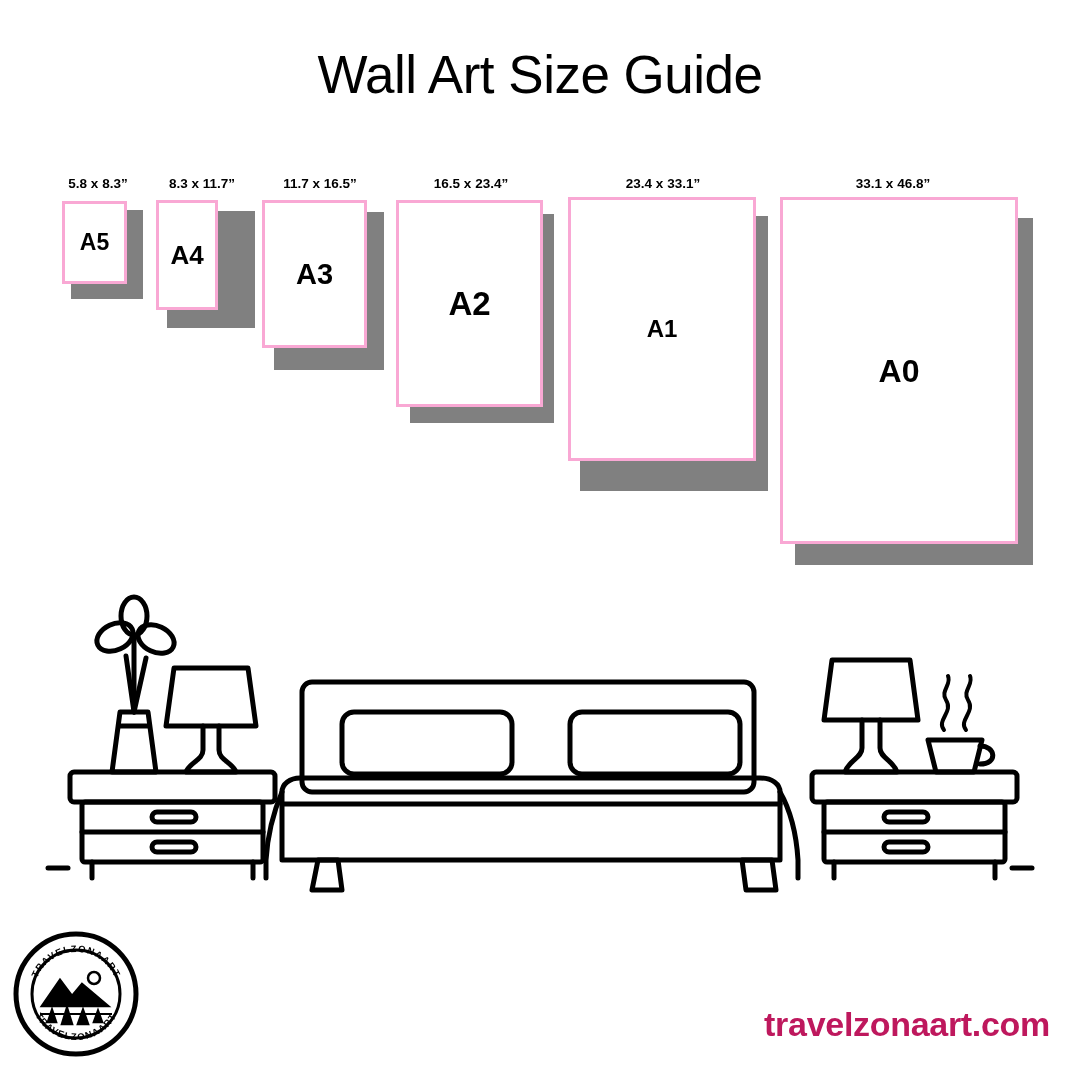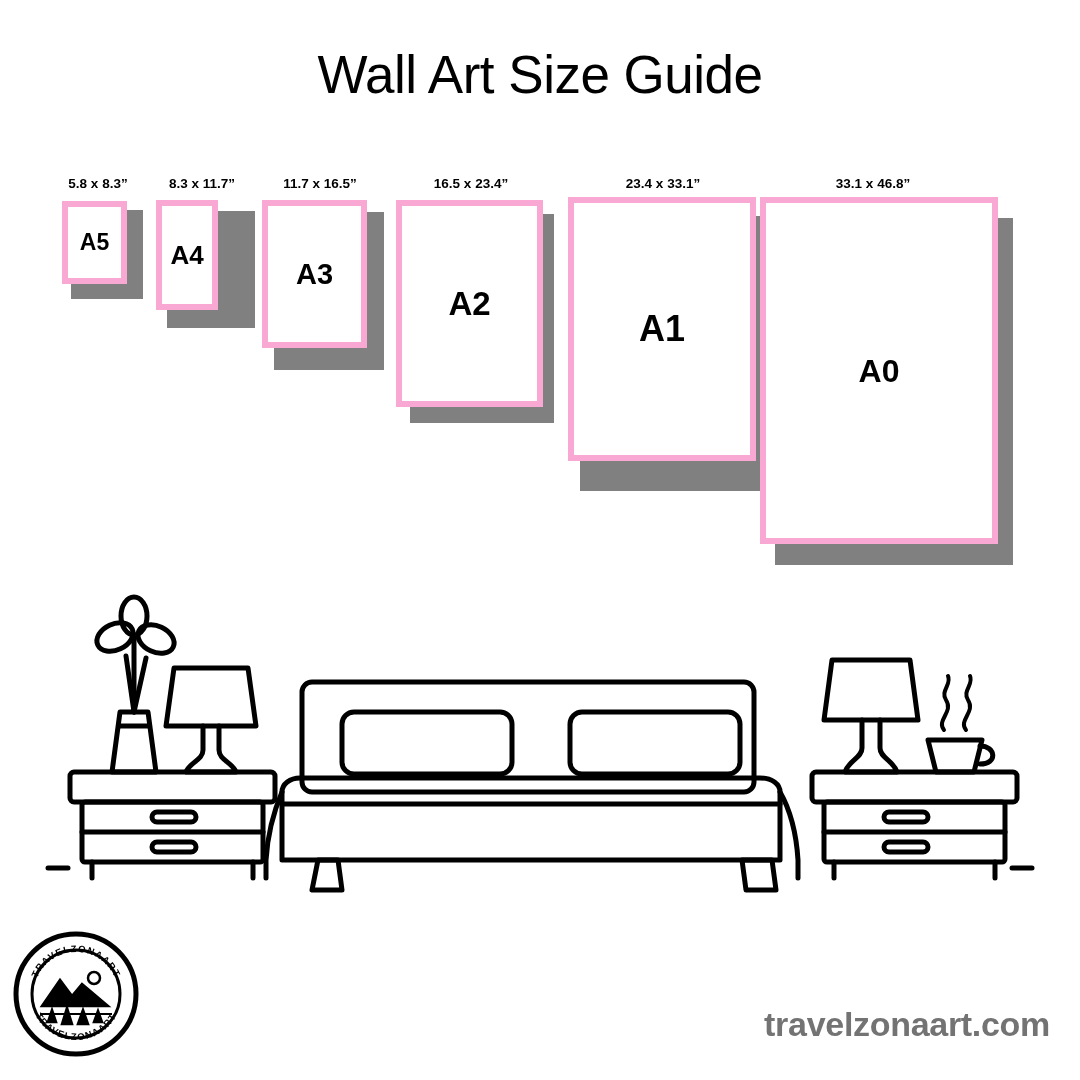--- a/index.html
+++ b/index.html
@@ -49,21 +49,21 @@
     font-weight: bold;
     color: #000000;
   }
   .frame-shadow {
     position: absolute;
     background: #808080;
   }
   .frame-box {
     position: absolute;
     background: #ffffff;
-    border: 6px solid #f9a8d4;
+    border: 3px solid #f9a8d4;
     box-sizing: border-box;
     display: flex;
     align-items: center;
     justify-content: center;
   }
   .frame-label {
     font-weight: bold;
     color: #000000;
     line-height: 1;
   }
@@ -84,21 +84,21 @@
     top: 930px;
     width: 128px;
     height: 128px;
   }
   #site-url {
     position: absolute;
     right: 30px;
     top: 1005px;
     font-size: 34px;
     font-weight: bold;
-    color: #737373;
+    color: #be185d;
     letter-spacing: -0.3px;
   }
 </style>
 </head>
 <body>
 
 <div id="page-title">Wall Art Size Guide</div>
 
 <div id="frames">
 
@@ -131,25 +131,25 @@
     <div class="frame-shadow" style="left:14px; top:38px; width:144px; height:209px;"></div>
     <div class="frame-box" style="left:0px; top:24px; width:147px; height:207px;">
       <span class="frame-label" style="font-size:33px;">A2</span>
     </div>
   </div>
 
   <div class="frame-group" style="left:568px; top:176px; width:220px; height:330px;">
     <div class="frame-dim" style="top:0px; left:95px;">23.4 x 33.1”</div>
     <div class="frame-shadow" style="left:12px; top:40px; width:188px; height:275px;"></div>
     <div class="frame-box" style="left:0px; top:21px; width:188px; height:264px;">
-      <span class="frame-label" style="font-size:36px;">A1</span>
-    </div>
-  </div>
-
-  <div class="frame-group" style="left:760px; top:176px; width:280px; height:420px;">
+      <span class="frame-label" style="font-size:24px;">A1</span>
+    </div>
+  </div>
+
+  <div class="frame-group" style="left:780px; top:176px; width:280px; height:420px;">
     <div class="frame-dim" style="top:0px; left:113px;">33.1 x 46.8”</div>
     <div class="frame-shadow" style="left:15px; top:42px; width:238px; height:347px;"></div>
     <div class="frame-box" style="left:0px; top:21px; width:238px; height:347px;">
       <span class="frame-label" style="font-size:32px;">A0</span>
     </div>
   </div>
 </div>
 
 <div id="scene">
   <svg viewBox="0 0 1080 360" width="1080" height="360">

